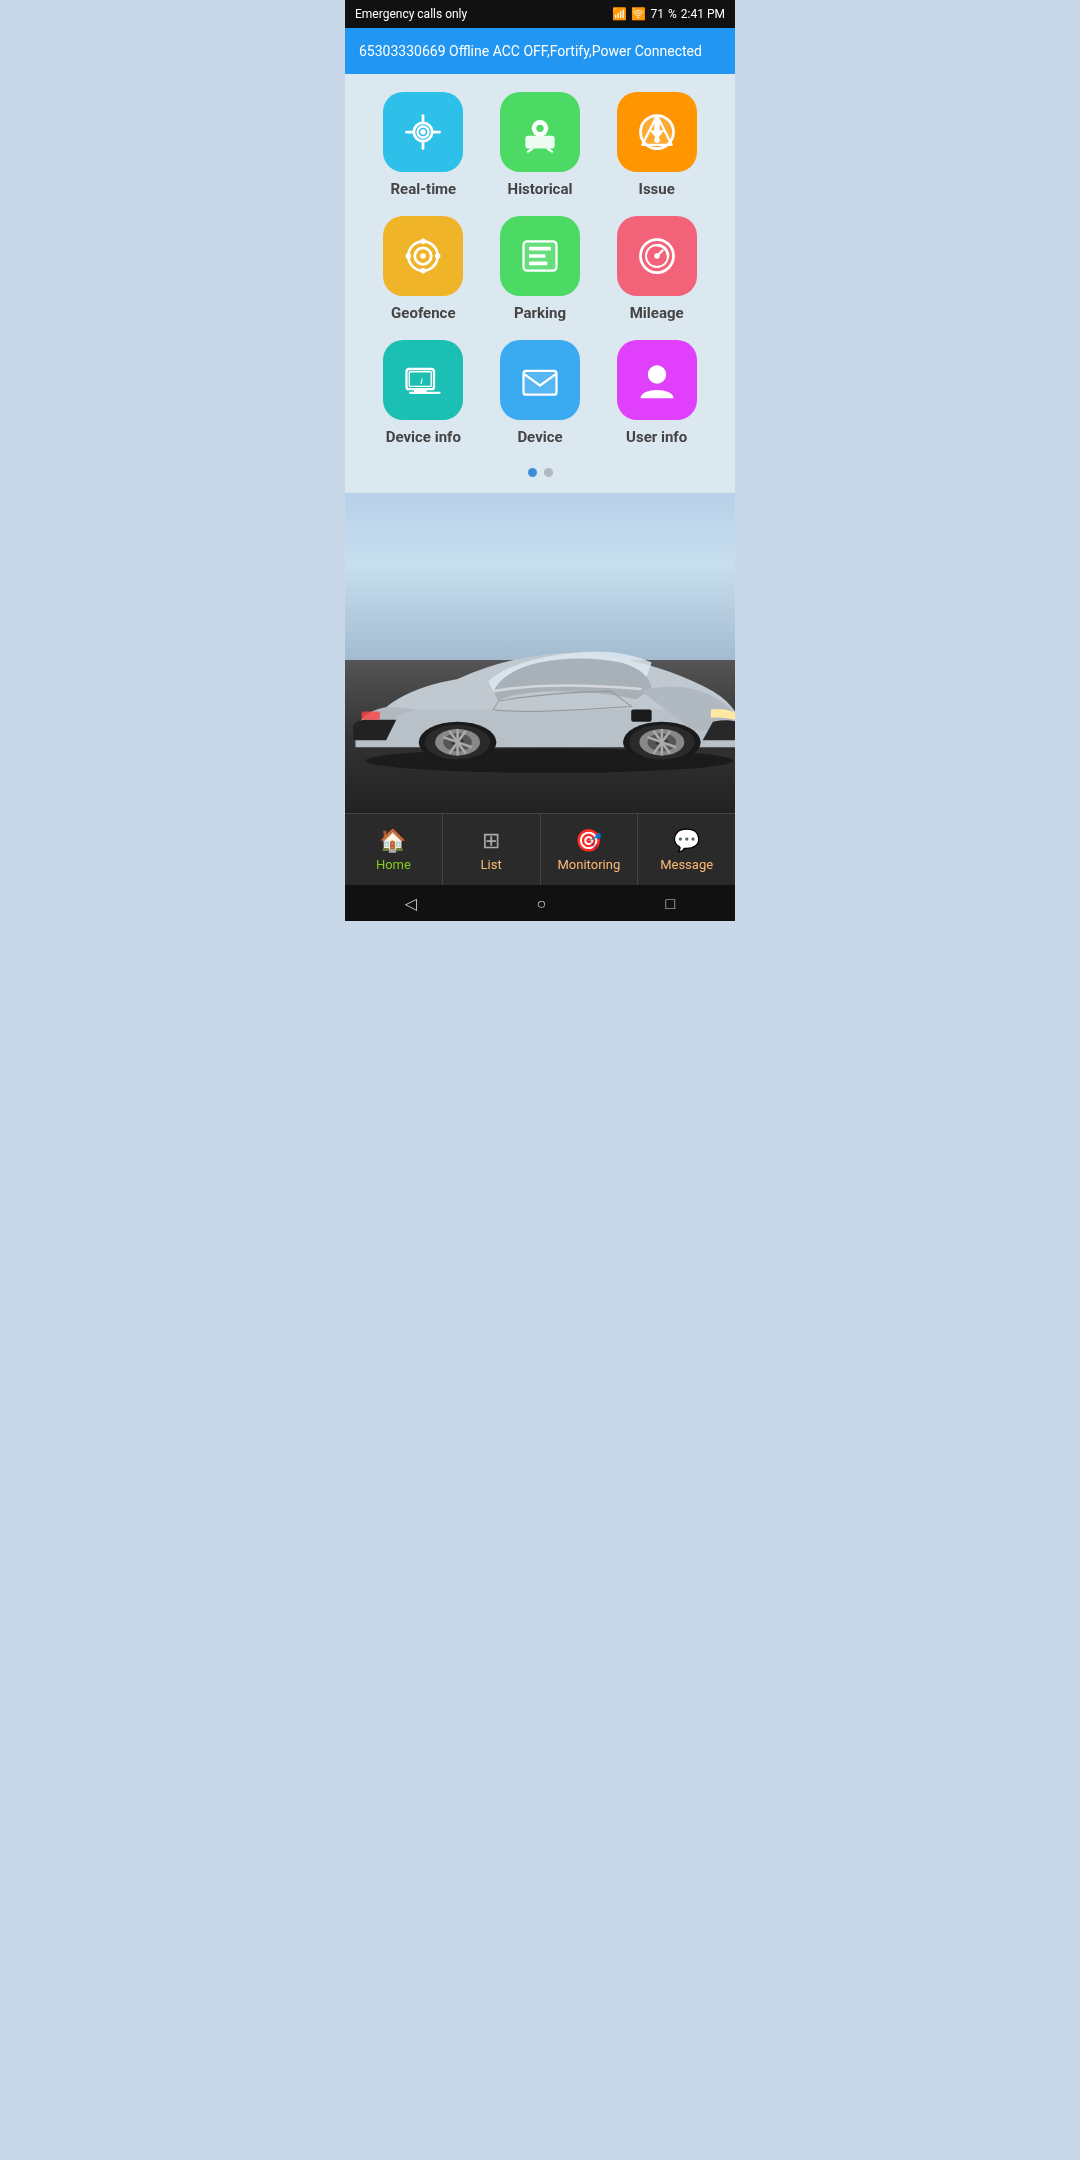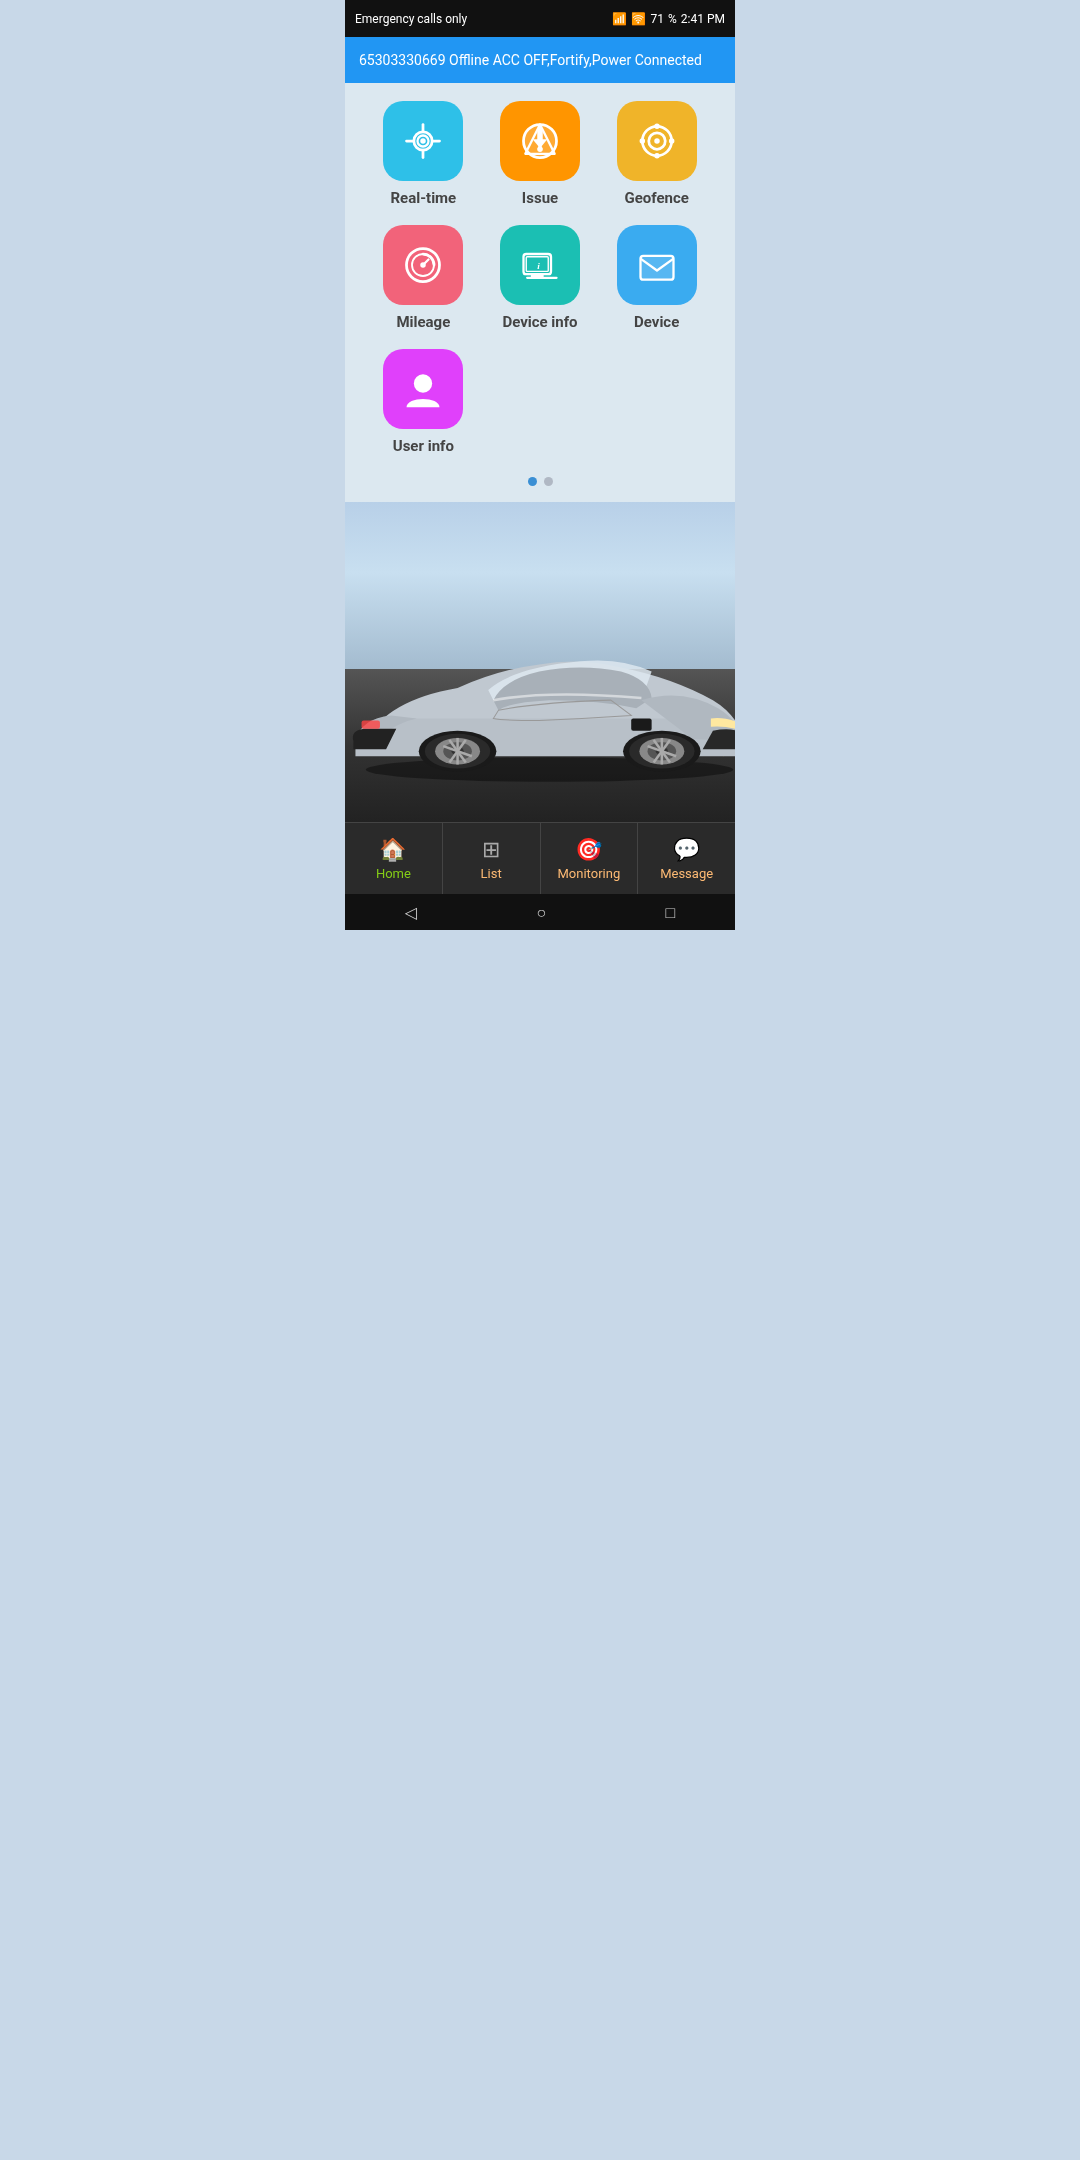--- a/index.html
+++ b/index.html
@@ -12,21 +12,21 @@
       background: #c8d8e8;
       overflow-x: hidden;
       margin: 0 auto;
     }
 
     
     .status-bar {
       background: #111;
       color: #fff;
       font-size: 12px;
-      height: 37px;
+      height: 28px;
       display: flex;
       align-items: center;
       justify-content: space-between;
       padding: 0 10px;
     }
     .status-left { font-size: 12px; }
     .status-right { display: flex; align-items: center; gap: 4px; font-size: 12px; }
 
     
     .top-banner {
@@ -216,20 +216,32 @@
           <line x1="24" y1="6" x2="24" y2="14" stroke="white" stroke-width="3" stroke-linecap="round"></line>
           <line x1="24" y1="34" x2="24" y2="42" stroke="white" stroke-width="3" stroke-linecap="round"></line>
           <line x1="6" y1="24" x2="14" y2="24" stroke="white" stroke-width="3" stroke-linecap="round"></line>
           <line x1="34" y1="24" x2="42" y2="24" stroke="white" stroke-width="3" stroke-linecap="round"></line>
           <circle cx="24" cy="24" r="6" fill="none" stroke="white" stroke-width="2.5"></circle>
         </svg>
       </div>
       <span class="icon-label">Real-time</span>
     </div>
 
+    <div class="grid-item">
+      <div class="icon-btn bg-green">
+        <svg viewBox="0 0 48 48">
+          <rect x="8" y="28" width="32" height="14" rx="3" fill="white" opacity="0.9"></rect>
+          <circle cx="24" cy="20" r="9" fill="white"></circle>
+          <circle cx="24" cy="20" r="4" fill="#4CD964"></circle>
+          <line x1="16" y1="42" x2="10" y2="46" stroke="white" stroke-width="2.5"></line>
+          <line x1="32" y1="42" x2="38" y2="46" stroke="white" stroke-width="2.5"></line>
+        </svg>
+      </div>
+      <span class="icon-label">Historical</span>
+    </div>
 
     <div class="grid-item">
       <div class="icon-btn bg-orange">
         <svg viewBox="0 0 48 48">
           <circle cx="24" cy="24" r="18" fill="white" opacity="0.2"></circle>
           <circle cx="24" cy="24" r="18" fill="none" stroke="white" stroke-width="3"></circle>
           <path d="M24 10 L24 26" stroke="white" stroke-width="4" stroke-linecap="round"></path>
           <circle cx="24" cy="33" r="3" fill="white"></circle>
           <path d="M24 28 L24 30" stroke="white" stroke-width="3" stroke-linecap="round"></path>
           <polygon points="24,6 40,38 8,38" fill="none" stroke="white" stroke-width="2.5" stroke-linejoin="round"></polygon>
@@ -251,20 +263,32 @@
           <circle cx="24" cy="24" r="3" fill="white"></circle>
           <circle cx="8" cy="24" r="3" fill="white"></circle>
           <circle cx="40" cy="24" r="3" fill="white"></circle>
           <circle cx="24" cy="8" r="3" fill="white"></circle>
           <circle cx="24" cy="40" r="3" fill="white"></circle>
         </svg>
       </div>
       <span class="icon-label">Geofence</span>
     </div>
 
+    <div class="grid-item">
+      <div class="icon-btn bg-green2">
+        <svg viewBox="0 0 48 48">
+          <rect x="6" y="8" width="36" height="32" rx="4" fill="white" opacity="0.15"></rect>
+          <rect x="6" y="8" width="36" height="32" rx="4" fill="none" stroke="white" stroke-width="2.5"></rect>
+          <rect x="12" y="14" width="24" height="4" rx="1" fill="white"></rect>
+          <rect x="12" y="22" width="18" height="4" rx="1" fill="white"></rect>
+          <rect x="12" y="30" width="20" height="4" rx="1" fill="white"></rect>
+        </svg>
+      </div>
+      <span class="icon-label">Parking</span>
+    </div>
 
     <div class="grid-item">
       <div class="icon-btn bg-pink">
         <svg viewBox="0 0 48 48">
           <circle cx="24" cy="24" r="18" fill="none" stroke="white" stroke-width="3"></circle>
           <circle cx="24" cy="24" r="12" fill="none" stroke="white" stroke-width="2"></circle>
           <path d="M24 12 A12 12 0 0 1 36 24" fill="none" stroke="white" stroke-width="3" stroke-linecap="round"></path>
           <line x1="24" y1="24" x2="30" y2="18" stroke="white" stroke-width="2.5" stroke-linecap="round"></line>
           <circle cx="24" cy="24" r="3" fill="white"></circle>
         </svg>

